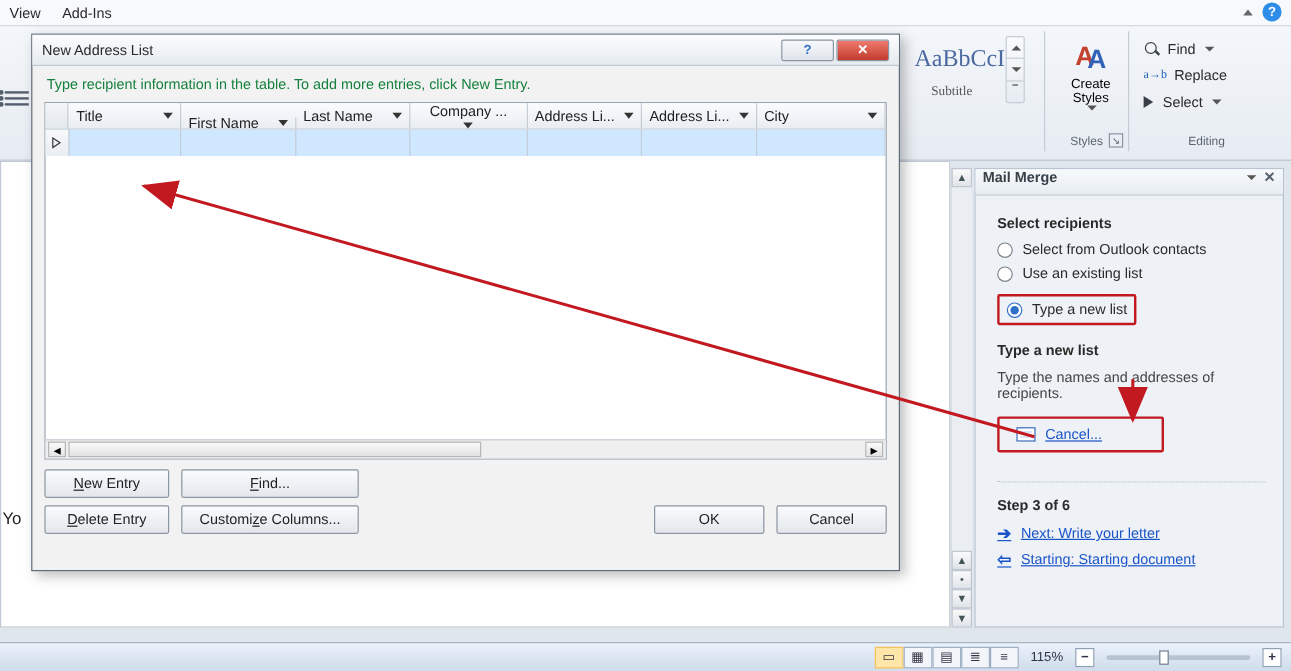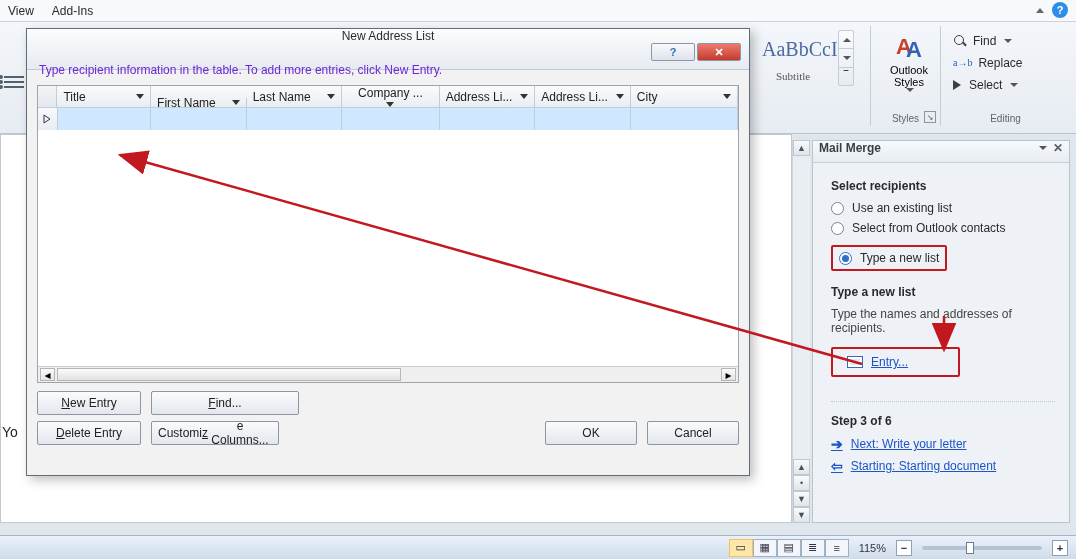--- a/index.html
+++ b/index.html
@@ -49,27 +49,27 @@
   .status-right{margin-left:auto;display:flex;align-items:center;gap:10px;}
   .view-btns{display:flex;}
   .view-btn{width:24px;height:18px;border:1px solid #9fb0c4;background:#f2f6fb;display:flex;align-items:center;justify-content:center;}
   .view-btn.active{background:#fde6a8;border-color:#f3c15f;}
   .zoom-slider{width:120px;height:4px;background:#b7c3d2;position:relative;border-radius:2px;}
   .zoom-thumb{position:absolute;top:-4px;left:44px;width:8px;height:12px;background:#fff;border:1px solid #6c7b8d;}
   .zoom-btn{width:16px;height:16px;border:1px solid #8fa0b4;background:#fff;display:flex;align-items:center;justify-content:center;font-weight:bold;}
 
   
   .dialog{position:absolute;left:26px;top:28px;width:724px;height:448px;background:#f2f2f2;border:1px solid #5f6c7b;box-shadow:4px 4px 10px rgba(0,0,0,.25);}
-  .dlg-title{height:41px;background:linear-gradient(#fbfcfd,#e6ebf1);display:flex;align-items:center;padding:0 8px;border-bottom:1px solid #c0c8d2;color:#2a2a2a;flex-direction:column;}
+  .dlg-title{height:26px;background:linear-gradient(#fbfcfd,#e6ebf1);display:flex;align-items:center;padding:0 8px;border-bottom:1px solid #c0c8d2;color:#2a2a2a;}
   .dlg-titlebtns{margin-left:auto;display:flex;gap:2px;}
   .dlg-tb{width:44px;height:18px;border:1px solid #8b95a3;background:linear-gradient(#f6f8fb,#dfe4eb);display:flex;align-items:center;justify-content:center;border-radius:2px;font-size:11px;color:#314;}
   .dlg-tb.help{color:#2e6fc7;font-weight:bold;}
   .dlg-tb.close{background:linear-gradient(#f07a6f,#c23b2d);color:#fff;font-weight:bold;}
   .dlg-body{position:absolute;top:26px;left:10px;right:10px;bottom:10px;}
-  .dlg-instruction{margin:8px 0 8px 2px;color:#6d28d9;}
+  .dlg-instruction{margin:8px 0 8px 2px;color:#15803d;}
   .grid-wrap{border:1px solid #9aa5b1;background:#fff;height:298px;position:relative;}
   .grid-head{display:flex;height:22px;background:linear-gradient(#fafbfd,#e9edf2);border-bottom:1px solid #c4ccd6;position:relative;}
   .row-selector-head{width:20px;border-right:1px solid #c4ccd6;background:linear-gradient(#f2f5f8,#e4e9ee);}
   .gh-cell{border-right:1px solid #c4ccd6;display:flex;align-items:center;justify-content:space-between;padding:0 6px;font-size:12px;color:#222;}
   .gh-drop{width:0;height:0;border-left:4px solid transparent;border-right:4px solid transparent;border-top:5px solid #333;}
   .grid-row{display:flex;height:22px;background:#cfe8ff;}
   .row-selector{width:20px;border-right:1px solid #c4ccd6;background:linear-gradient(#f7f9fb,#e9edf1);display:flex;align-items:center;justify-content:center;}
   .row-selector svg{width:8px;height:10px;}
   .gr-cell{border-right:1px solid #c4ccd6;height:100%;}
   .grid-hscroll{position:absolute;left:0;right:0;bottom:0;height:16px;background:#efefef;border-top:1px solid #c4ccd6;display:flex;align-items:center;padding:0 2px;}
@@ -139,21 +139,21 @@
     <div style="flex:1;display:flex;align-items:center;justify-content:center;border-top:1px solid #c4ccd6;">‾</div>
   </div>
 
   <div class="ribbon-right">
     <div class="ribbon-group" style="width:70px;">
       <div class="chg-styles">
         <div class="chg-styles-icon">
             <span class="a1">A</span>
             <span class="a2">A</span>
           </div>
-        <div style="font-size:11px;text-align:center;line-height:1.1;">Outlook Styles</div>
+        <div style="font-size:11px;text-align:center;line-height:1.1;">Create Styles</div>
         <span class="drop-tri"></span>
       </div>
       <div class="ribbon-group-label">Styles</div>
       <div class="launcher">↘</div>
     </div>
     <div class="ribbon-group" style="width:130px;">
       <div class="ribbon-item">
         <span class="find-ico"></span>
         <span>Find</span>
         <span class="drop-tri"></span>
@@ -191,42 +191,42 @@
     <span>Mail Merge</span>
     <div class="right">
       <span class="drop-tri"></span>
       <span class="tp-close">✕</span>
     </div>
   </div>
   <div class="taskpane-body">
     <div class="tp-section-title">Select recipients</div>
     <label class="tp-radio">
       <span class="radio-outer"></span>
-      <span>Use an existing list</span>
+      <span>Select from Outlook contacts</span>
     </label>
     <label class="tp-radio">
       <span class="radio-outer"></span>
-      <span>Select from Outlook contacts</span>
+      <span>Use an existing list</span>
     </label>
     <div class="red-box" style="margin-top:4px;">
       <label class="tp-radio" style="margin:0;">
         <span class="radio-outer sel">
             <span class="radio-inner"></span>
           </span>
         <span>Type a new list</span>
       </label>
     </div>
 
     <div class="tp-section-title" style="margin-top:14px;">Type a new list</div>
     <div class="sub-text">Type the names and addresses of recipients.</div>
 
     <div class="red-box" style="padding:6px 50px 6px 14px;">
       <a class="create-link">
         <span class="create-icon"></span>
-        <span>Entry...</span>
+        <span>Cancel...</span>
       </a>
     </div>
 
     <div class="tp-footer">
       <div class="tp-section-title">Step 3 of 6</div>
       <a class="tp-link">
           <span class="arrow-r">➔</span>
           <span>Next: Write your letter</span>
         </a>
       <a class="tp-link">
@@ -313,21 +313,21 @@
           <u>F</u>
           <span>ind...</span>
         </button>
     </div>
     <div class="dlg-btnrow bottom">
       <button class="wbtn" style="width:104px;">
           <span></span>
           <u>D</u>
           <span>elete Entry</span>
         </button>
-      <button class="wbtn" style="width:128px;">
+      <button class="wbtn" style="width:148px;">
           <span>Customi</span>
           <u>z</u>
           <span>e Columns...</span>
         </button>
       <div class="spacer"></div>
       <button class="wbtn" style="width:92px;">OK</button>
       <button class="wbtn" style="width:92px;">Cancel</button>
     </div>
   </div>
 </div>

